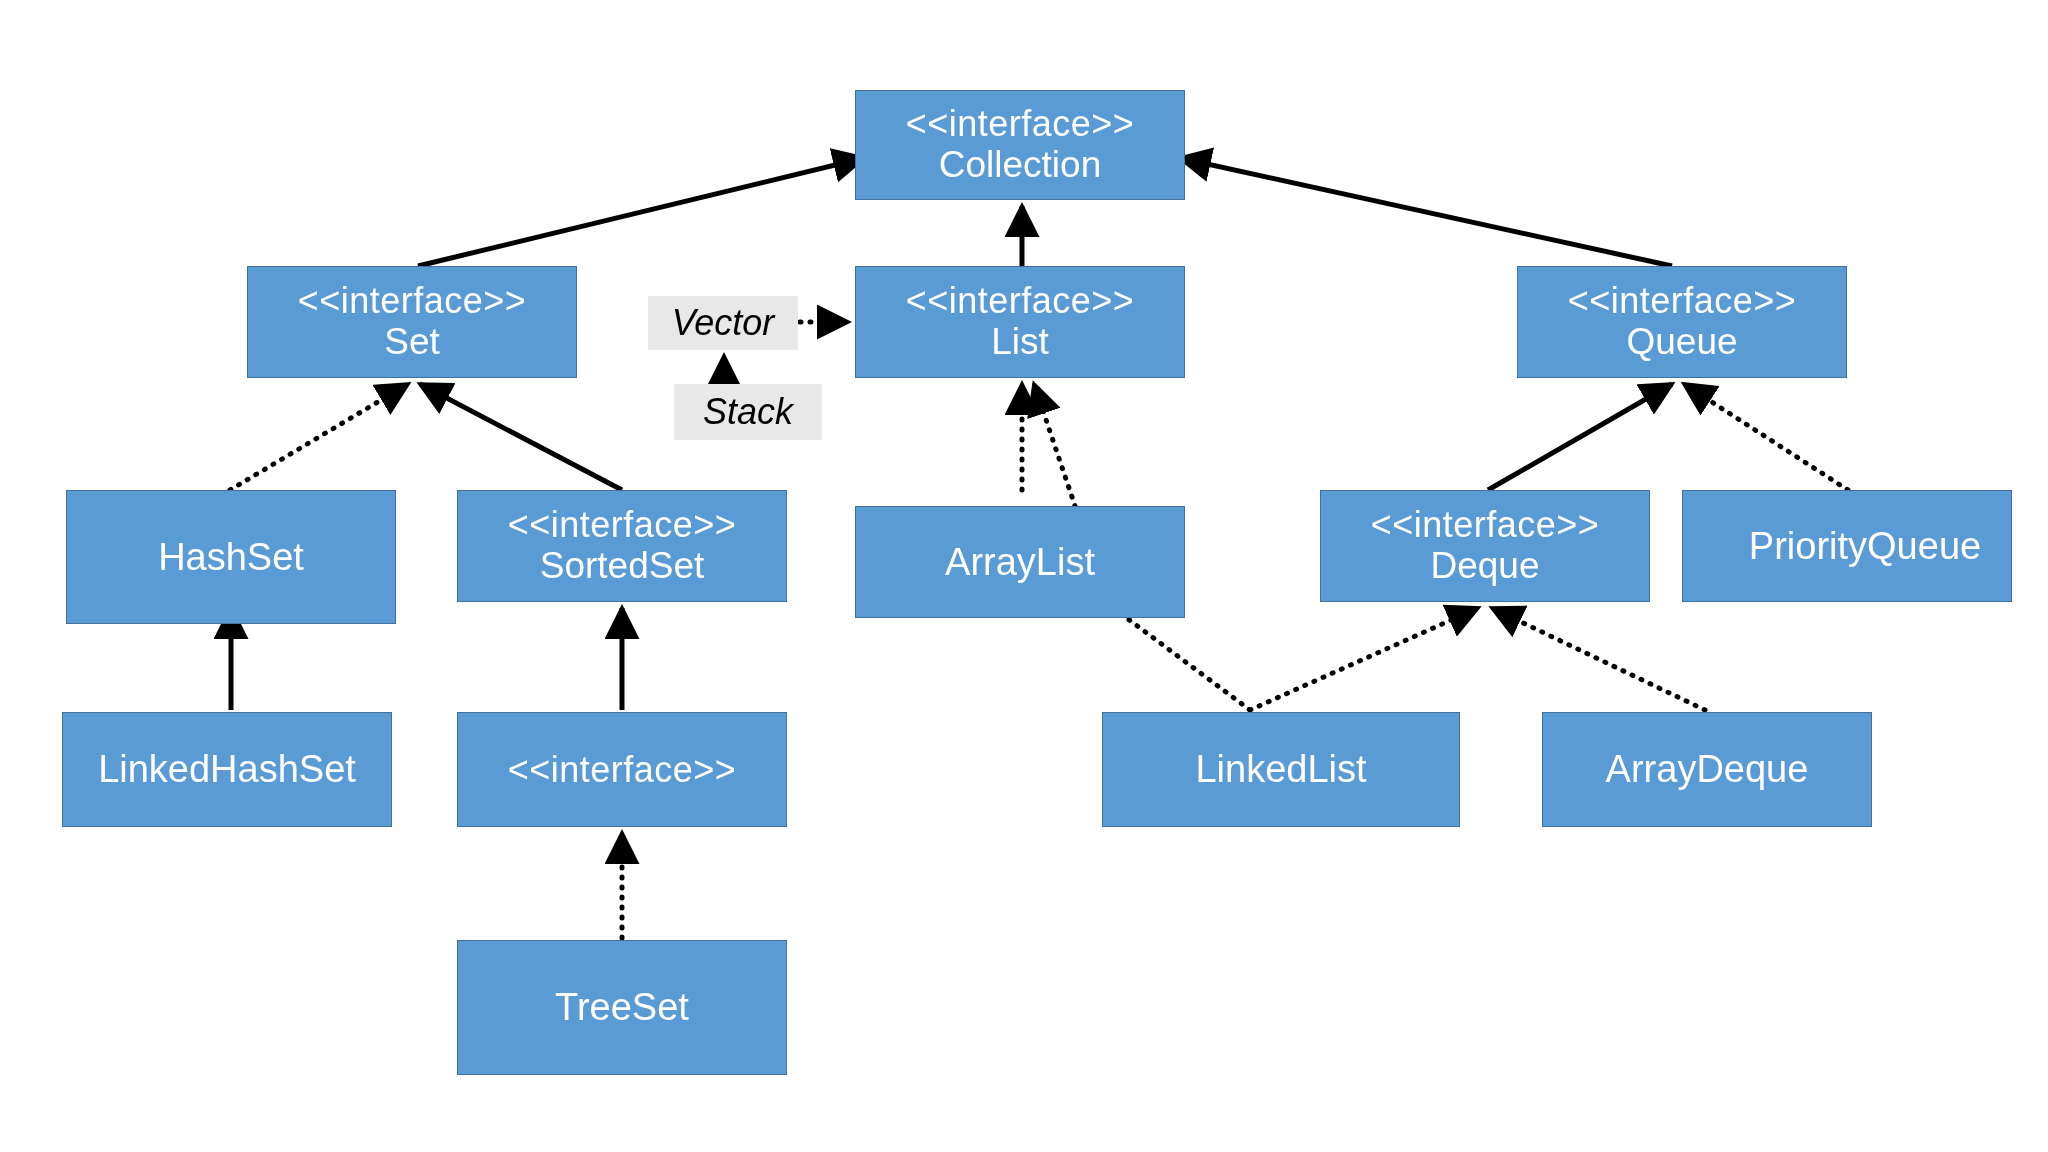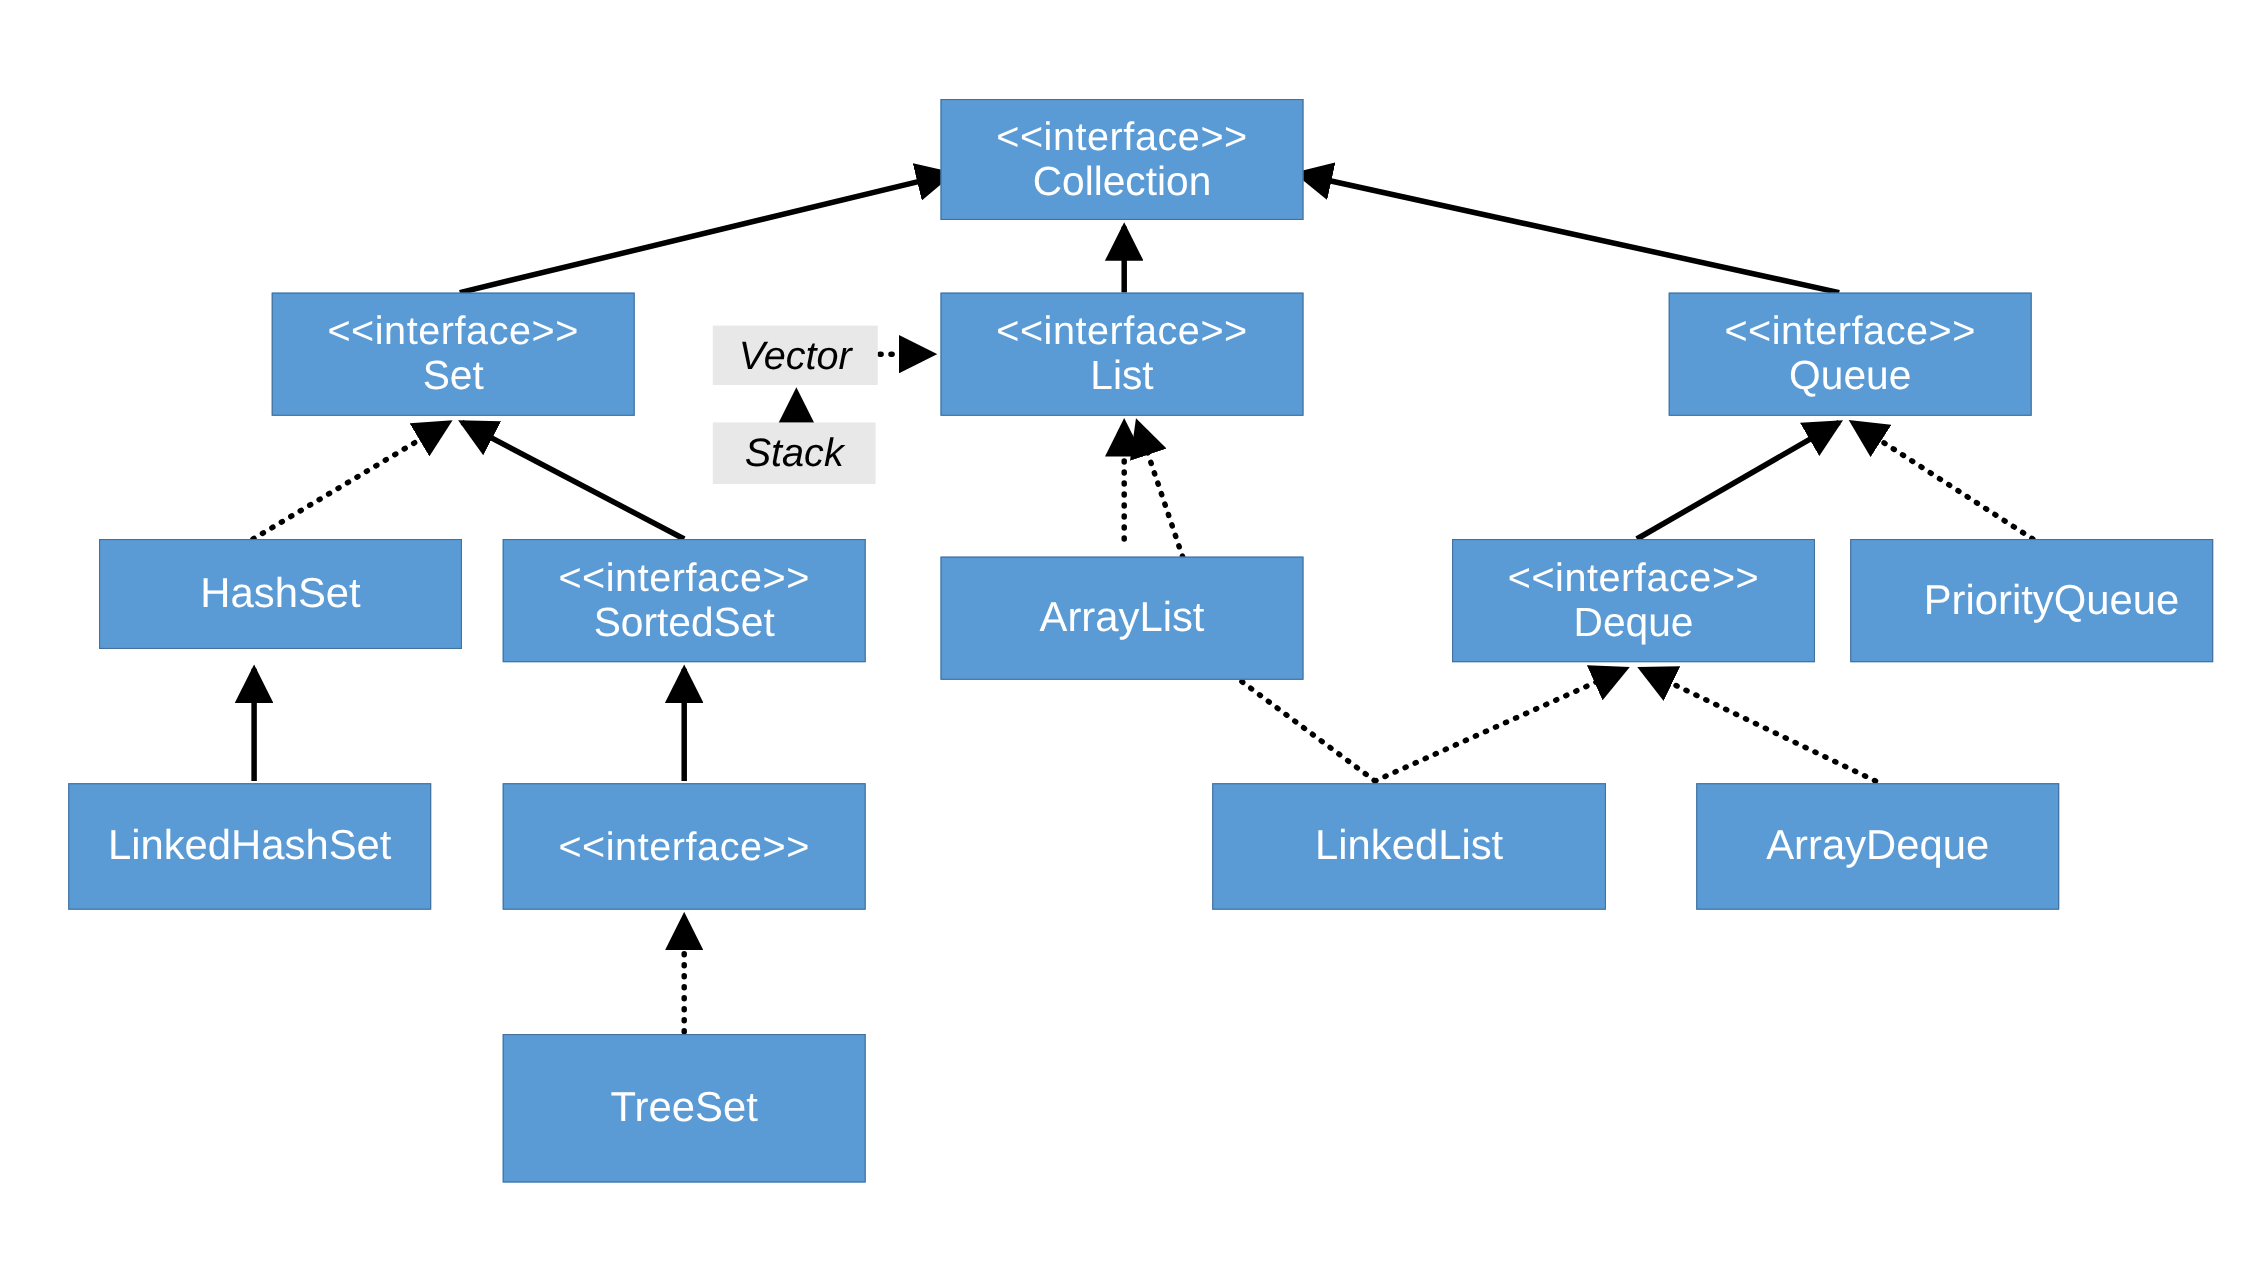--- a/index.html
+++ b/index.html
@@ -98,32 +98,32 @@
         <div class="stereotype">&lt;&lt;interface&gt;&gt;</div>
         <div class="node-title">Collection</div>
       </div>
       <div class="node iface-box" style="left: 247px; top: 266px; width: 330px; height: 112px;">
         <div class="stereotype">&lt;&lt;interface&gt;&gt;</div>
         <div class="node-title">Set</div>
       </div>
       <div class="node plain-box" style="left: 648px; top: 296px; width: 150px; height: 54px;">
         <div class="node-title">Vector</div>
       </div>
-      <div class="node plain-box" style="left: 648px; top: 384px; width: 148px; height: 56px;">
+      <div class="node plain-box" style="left: 674px; top: 384px; width: 148px; height: 56px;">
         <div class="node-title">Stack</div>
       </div>
       <div class="node iface-box" style="left: 855px; top: 266px; width: 330px; height: 112px;">
         <div class="stereotype">&lt;&lt;interface&gt;&gt;</div>
         <div class="node-title">List</div>
       </div>
       <div class="node iface-box" style="left: 1517px; top: 266px; width: 330px; height: 112px;">
         <div class="stereotype">&lt;&lt;interface&gt;&gt;</div>
         <div class="node-title">Queue</div>
       </div>
-      <div class="node class-box" style="left: 66px; top: 490px; width: 330px; height: 100px; margin-left: 24px;">
+      <div class="node class-box" style="left: 66px; top: 490px; width: 330px; height: 134px;">
         <div class="node-title">HashSet</div>
       </div>
       <div class="node iface-box" style="left: 457px; top: 490px; width: 330px; height: 112px;">
         <div class="stereotype">&lt;&lt;interface&gt;&gt;</div>
         <div class="node-title">SortedSet</div>
       </div>
       <div class="node class-box" style="left: 855px; top: 490px; width: 330px; height: 112px; margin-top: 16px;">
         <div class="node-title">ArrayList</div>
       </div>
       <div class="node iface-box" style="left: 1320px; top: 490px; width: 330px; height: 112px;">

